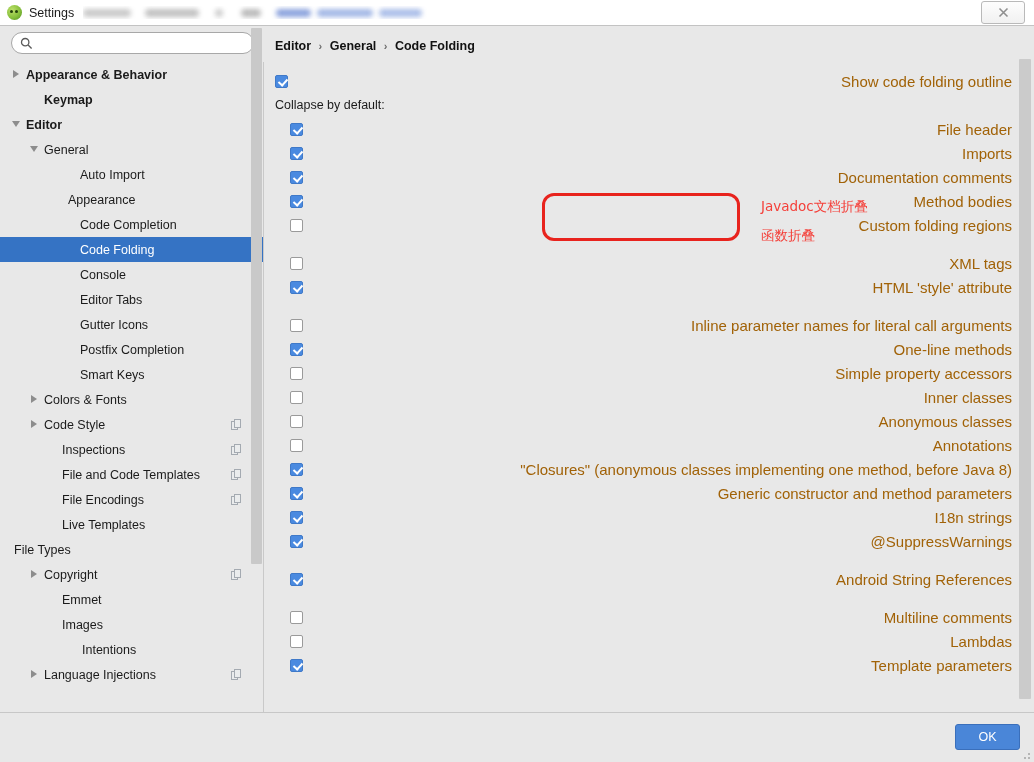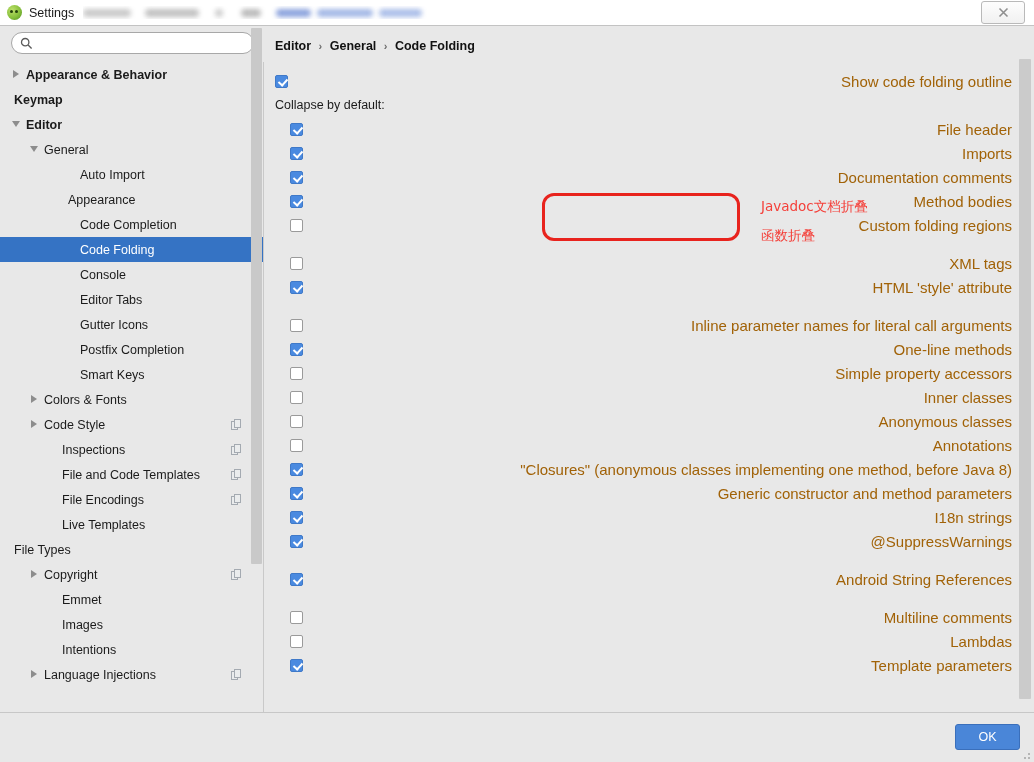--- a/index.html
+++ b/index.html
@@ -411,21 +411,21 @@
         </span>
         <input class="search-input" type="text" placeholder="" style="">
       </div>
     </div>
 
     <div class="tree" id="tree">
         <div class="tree-row bold" style="padding-left: 12px;">
           <span class="twisty collapsed"></span>
           <span>Appearance &amp; Behavior</span>
         </div>
-        <div class="tree-row bold" style="">
+        <div class="tree-row bold" style="padding-left: 30px;">
           <span class="twisty"></span>
           <span>Keymap</span>
         </div>
         <div class="tree-row bold" style="padding-left: 12px;">
           <span class="twisty expanded"></span>
           <span>Editor</span>
         </div>
         <div class="tree-row" style="padding-left: 30px;">
           <span class="twisty expanded"></span>
           <span>General</span>
@@ -519,21 +519,21 @@
           </span>
         </div>
         <div class="tree-row" style="padding-left: 48px;">
           <span class="twisty"></span>
           <span>Emmet</span>
         </div>
         <div class="tree-row" style="padding-left: 48px;">
           <span class="twisty"></span>
           <span>Images</span>
         </div>
-        <div class="tree-row" style="padding-left: 48px;">
+        <div class="tree-row" style="padding-left: 48px; gap: 20px;">
           <span class="twisty"></span>
           <span>Intentions</span>
         </div>
         <div class="tree-row" style="padding-left: 30px;">
           <span class="twisty collapsed"></span>
           <span>Language Injections</span>
           <span class="scope-icon">
             <i class="a"></i>
             <i class="b"></i>
           </span>

